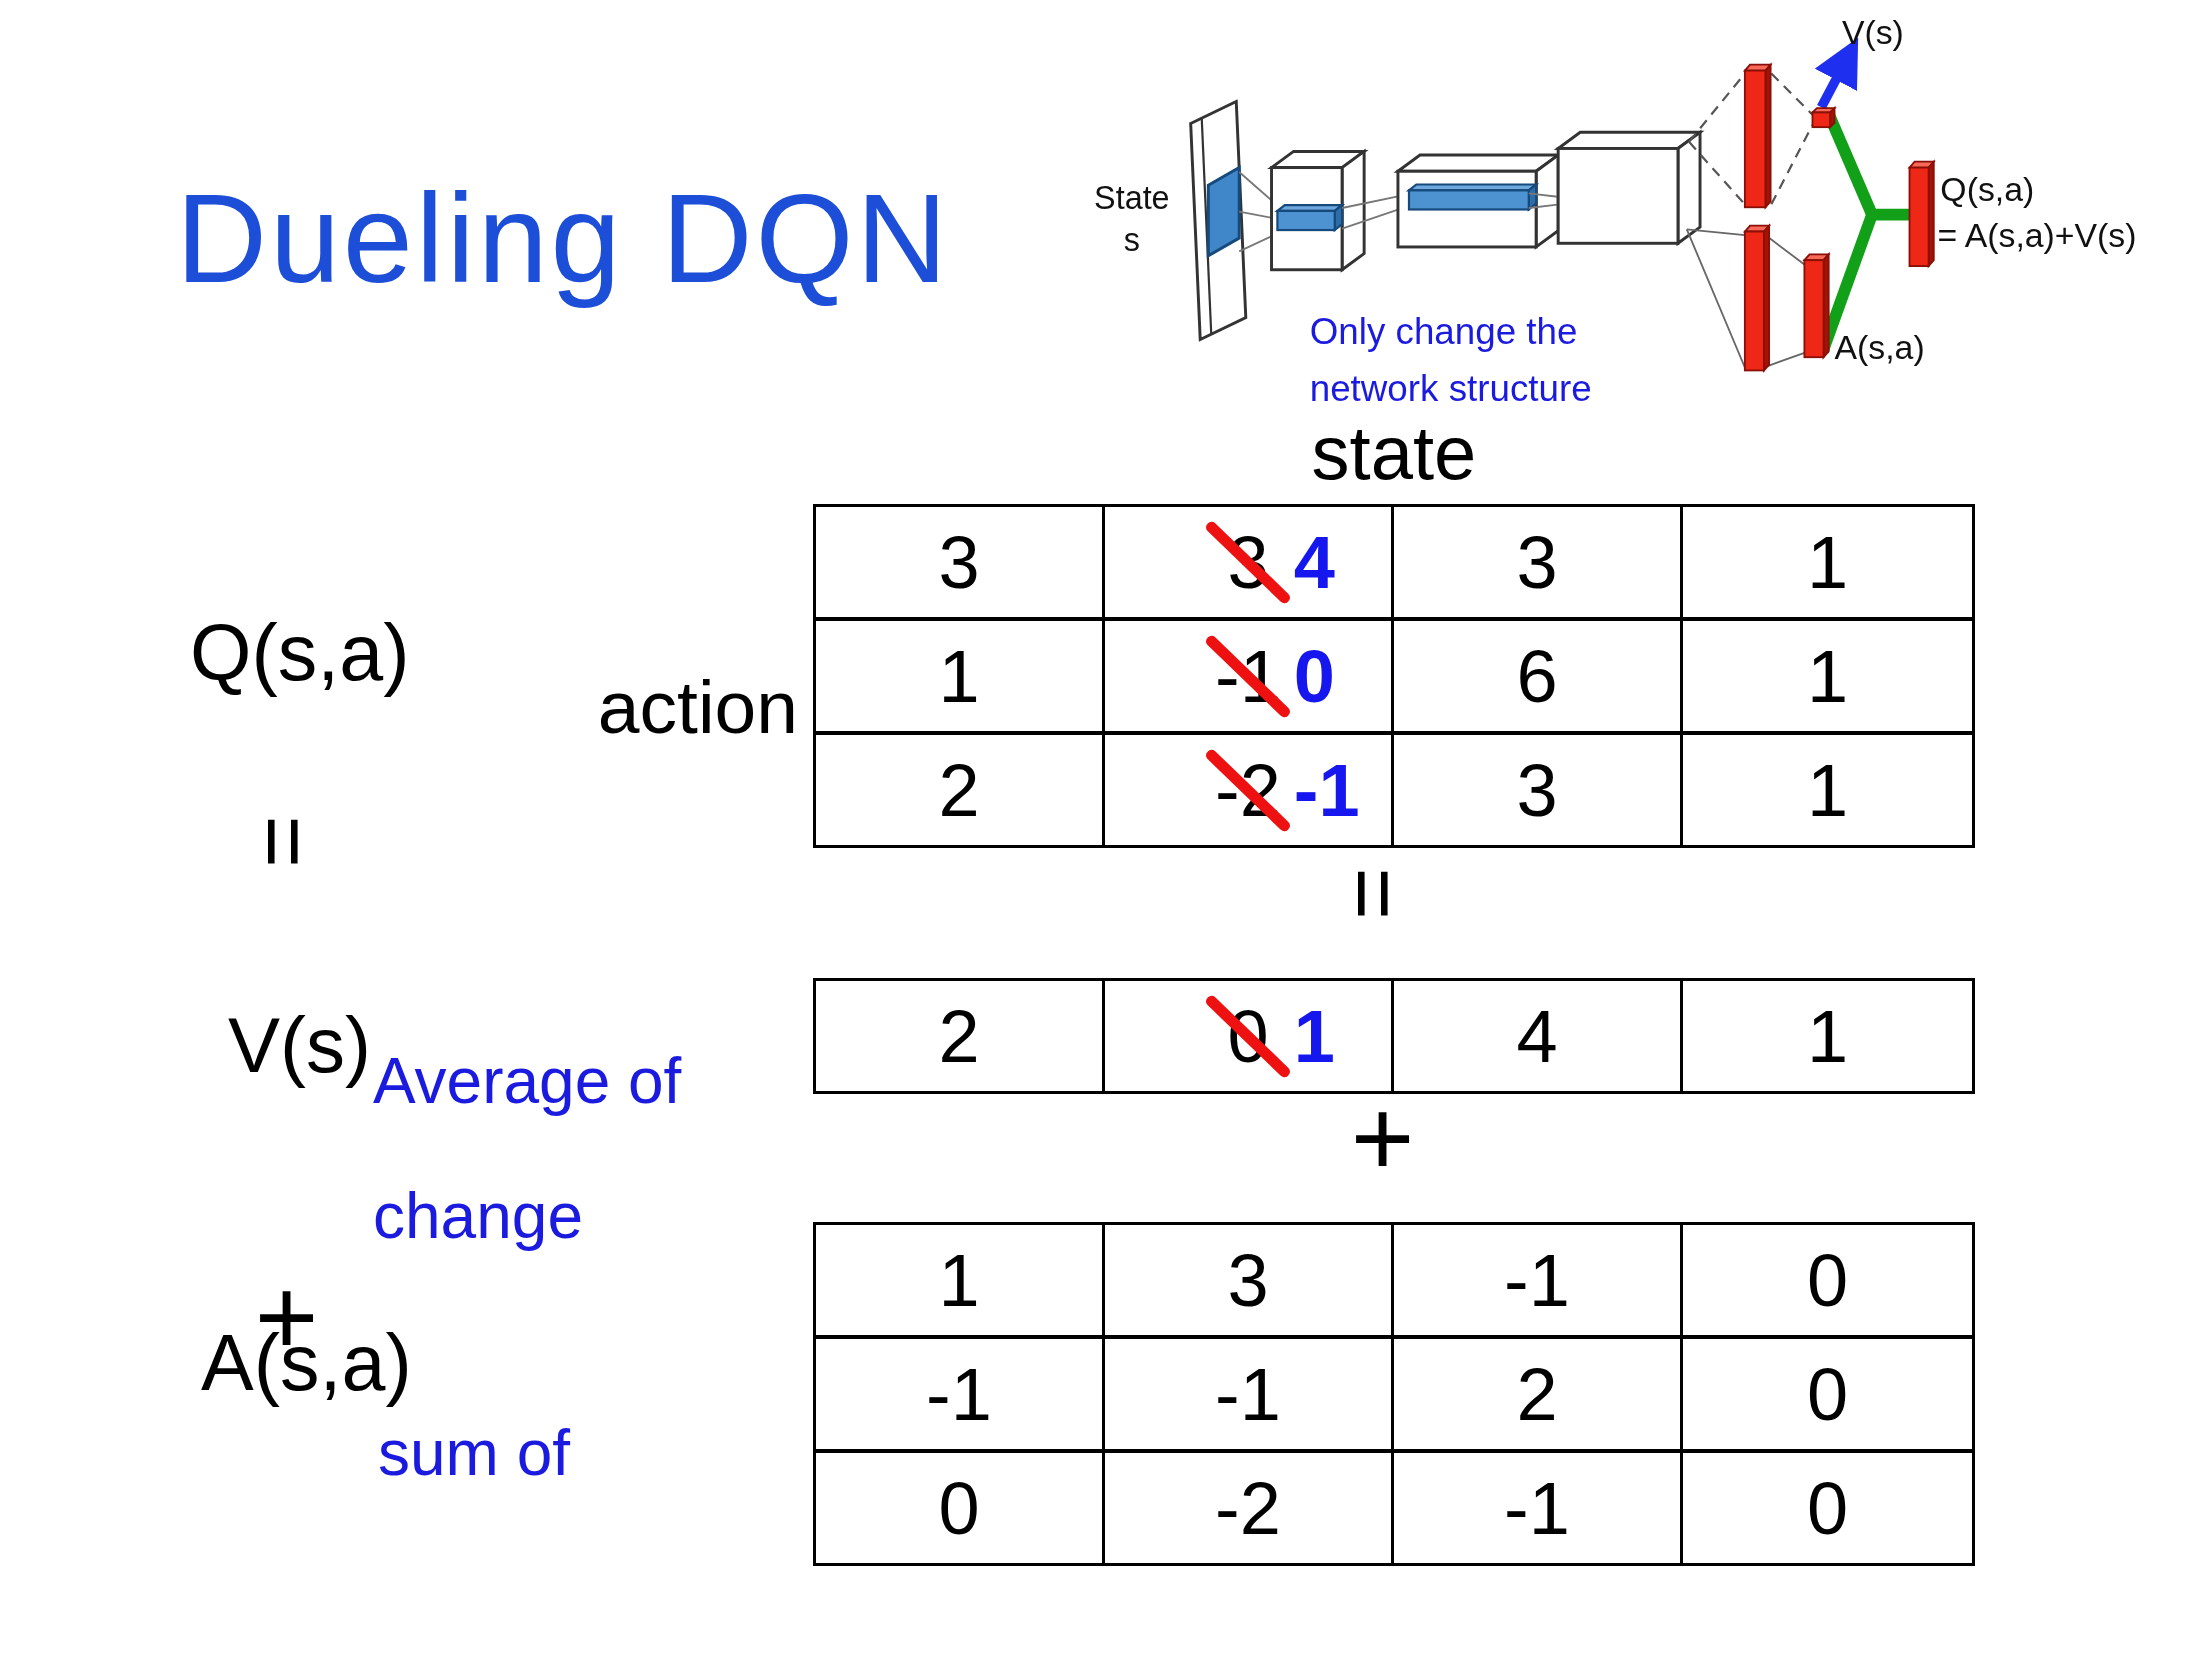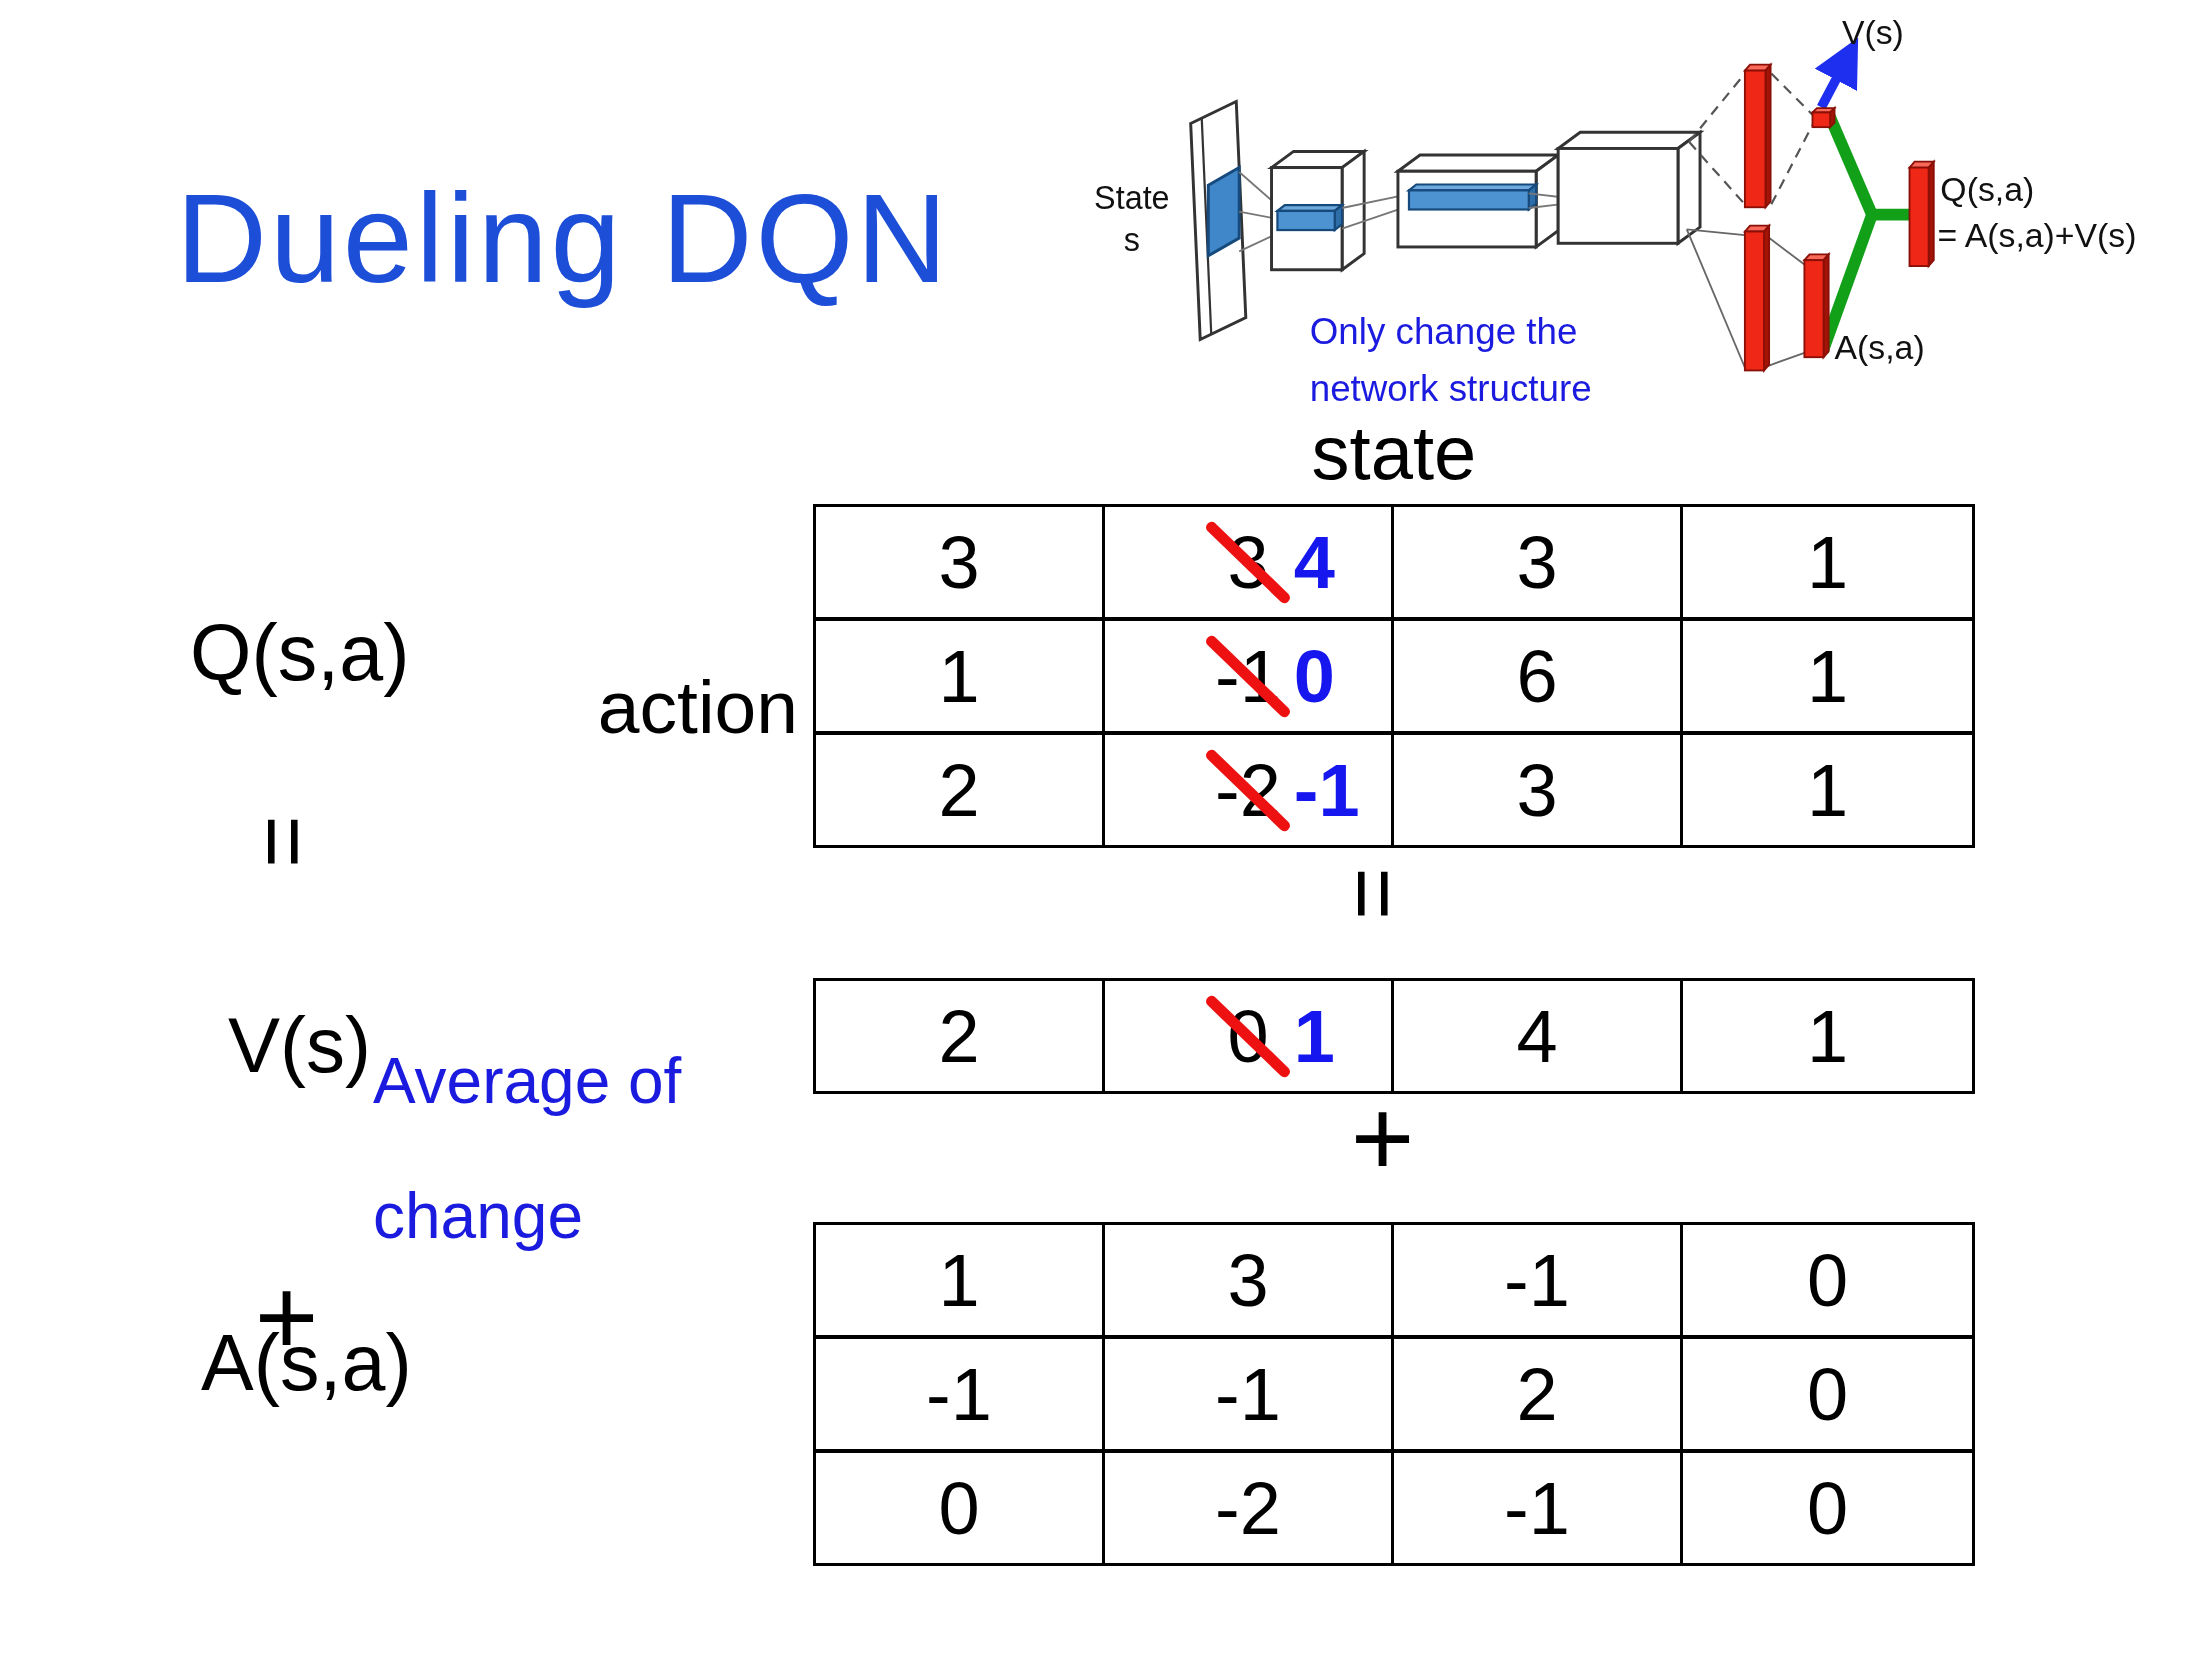--- a/index.html
+++ b/index.html
@@ -181,20 +181,21 @@
   <div id="actionLabel" class="abs">action</div>
   <div id="qLabel" class="lbl">Q(s,a)</div>
   <div id="eqLeft" class="abs rot90">=</div>
   <div id="eqMid" class="abs rot90">=</div>
   <div id="vLabel" class="lbl">V(s)</div>
   <div id="plusLeft" class="abs plus">+</div>
   <div id="plusMid" class="abs plus">+</div>
   <div id="aLabel" class="lbl">A(s,a)</div>
   <div id="note1a" class="note">Average of</div>
   <div id="note1b" class="note">change</div>
+  <div id="note2a" class="note">sum of</div>
 
   <div id="qtable" class="grid">
     <div class="cell">
         <span>3</span>
       </div>
     <div class="cell">
       <span class="oldv">3</span>
       <span class="newv">4</span>
     </div>
     <div class="cell">

